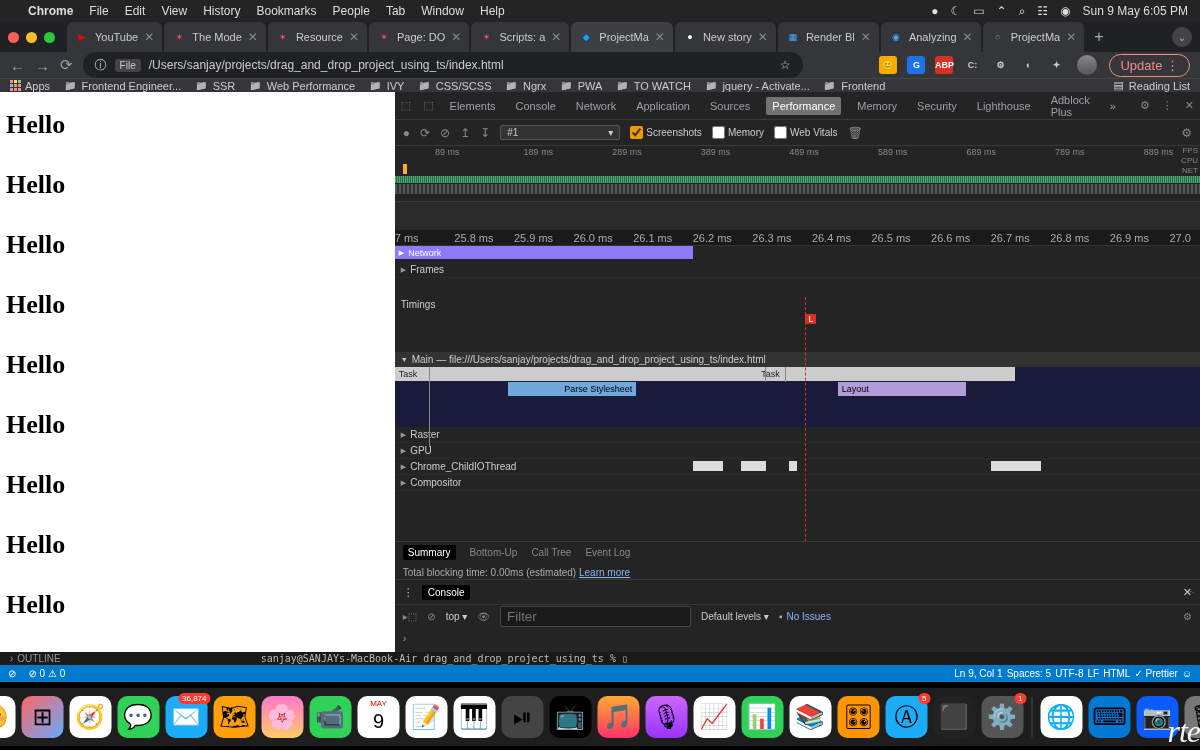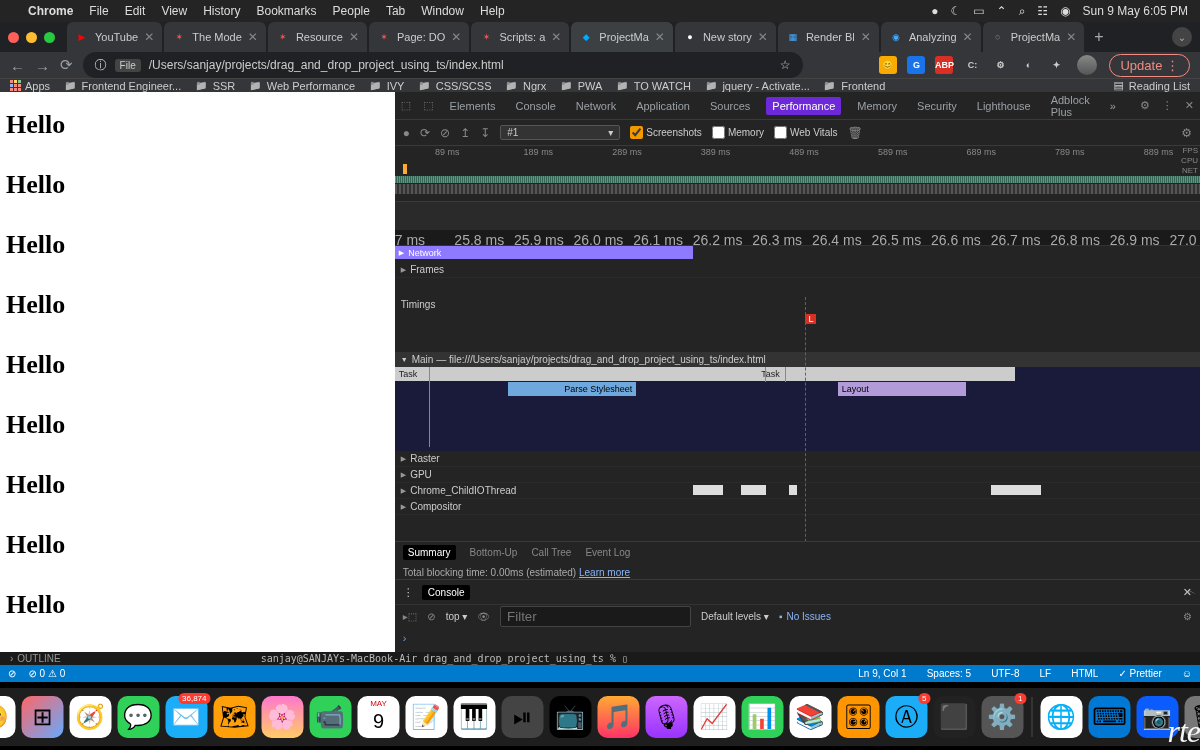--- a/index.html
+++ b/index.html
@@ -48,54 +48,54 @@
 
 
 .content { flex: 1; display: flex; background: #fff; }
 .page { width: 409px; background: #fff; padding: 8px 6px; overflow: hidden; }
 .page h2 { font-family: Georgia, serif; font-size: 26px; font-weight: bold; margin: 10px 0 30px 0; color: #000;}
 
 
 .devtools { flex: 1; background: #242424; color: #ccc; display: flex; flex-direction: column; font-size: 11px; position: relative;}
 .dt-tabs { height: 28px; display: flex; align-items: center; padding: 0 6px; gap: 12px; border-bottom: 1px solid #3a3a3a; }
 .dt-tab { color: #9aa0a6; padding: 6px 4px; cursor: pointer; font-size: 11px;}
-.dt-tab.active { color: #fff; background: #6d28d9; border-radius: 2px; padding: 3px 6px;}
+.dt-tab.active { color: #fff; background: #737373; border-radius: 2px; padding: 3px 6px;}
 .dt-icon { color: #888; cursor: pointer; }
 .dt-close { margin-left: auto; }
 
 .perf-toolbar { height: 26px; display: flex; align-items: center; padding: 0 8px; gap: 10px; border-bottom: 1px solid #3a3a3a; }
 .perf-btn { color: #888; font-size: 12px; }
 .perf-select { background: #333; border: 1px solid #555; color: #ccc; padding: 1px 6px; border-radius: 2px; font-size: 10px; flex:1; max-width:120px; text-align:left;}
 .perf-check { display: flex; align-items: center; gap: 3px; font-size: 10px;}
 .perf-check input { accent-color: #f29900;}
 .perf-gear { margin-left: auto;}
 
 .overview { height: 56px; border-bottom: 1px solid #3a3a3a; position: relative; background: #242424;}
 .ov-ruler { height: 14px; display: flex; color: #888; font-size: 9px; position:relative;}
 .ov-tick { position: absolute; top: 1px;}
 .ov-bars { height:34px; position:relative; margin-top:2px;}
 .ov-bar { position:absolute; height:7px; background: repeating-linear-gradient(90deg,#4a6,#4a6 1px,#365 1px,#365 2px); width:100%; top:14px;}
 .ov-bar2 { top:22px; background: repeating-linear-gradient(90deg,#555,#555 2px,#333 2px,#333 4px); height:10px;}
 .ov-labels { position:absolute; right:2px; top:0; font-size:8px; color:#888; line-height:10px; text-align:right;}
 
 .timeline-ruler { height: 16px; display: flex; position: relative; background: #1a1a1a; border-bottom:1px solid #333;}
-.tl-tick { position: absolute; font-size: 14px; color: #aaa; top: 2px;}
+.tl-tick { position: absolute; font-size: 11px; color: #aaa; top: 2px;}
 
 .flame { flex: 1; overflow: hidden; background: #242424; position:relative;}
 .track-header { height: 16px; display: flex; align-items: center; padding: 0 6px; gap: 4px; font-size: 10px; color: #ccc; border-bottom:1px solid #2a2a2a;}
 .track-header.collapsed::before { content: "▶"; font-size: 7px; color:#999;}
 .network-track { height: 16px; position: relative;}
 .net-bar { position: absolute; height: 13px; background: #8d7aff; font-size: 9px; color: #fff; padding: 0 4px; display:flex; align-items:center; top:0;}
 .frames-track,.timings-track { height: 18px; position:relative;}
 .badge-l { position:absolute; background:#d93025; color:#fff; font-size:9px; padding:0 3px; top:2px;}
 
 .main-track { position: relative; background:#1a1a3a;}
 .main-header { background: #333; padding: 2px 6px; font-size: 10px; display:flex; gap:4px; align-items:center;}
 .main-header::before{content:"▼"; font-size:7px;}
-.main-rows { height: 84px; position: relative;}
+.main-rows { height: 60px; position: relative;}
 .task-bar { position: absolute; height: 14px; background: #ccc; color: #222; font-size: 9px; padding: 0 4px; display:flex; align-items:center; overflow:hidden;}
 .parse-bar { background: #6fa8dc; color:#000;justify-content:flex-end;}
 .layout-bar { background: #b19cd9; color:#000;}
 .thread-bar { position:absolute; height:10px; background:#ddd; top:2px;}
 
 .summary-tabs { height: 22px; display: flex; align-items: center; gap: 14px; padding: 0 8px; border-top: 1px solid #3a3a3a; font-size: 10px;}
 .summary-tab { color: #888; }
 .summary-tab.active { color: #fff; background:#000; padding:2px 5px; border-radius:2px;}
 .summary-content { padding: 4px 8px; font-size: 10px; color: #aaa; height:16px;}
 .summary-content a { color: #8ab4f8; text-decoration: underline; }
@@ -109,21 +109,21 @@
 .no-issues { color: #8ab4f8; display:flex; gap:4px; align-items:center;}
 .console-body { height: 30px; padding: 4px 8px; color: #5f9eff; font-size: 11px;}
 .chev-up { position:absolute; right:4px; bottom:60px; color:#888; font-size:10px;}
 
 
 .vscode-area { position: absolute; top: 652px; left: 0; right: 0; height: 30px; background: #1a1a1a; display: flex; flex-direction: column;}
 .vscode-top { height: 14px; display: flex; align-items: center; color: #999; font-size: 10px; padding: 0 10px; gap: 20px;}
 .vs-outline { display:flex; gap:4px; align-items:center;}
 .vs-terminal { font-family: monospace; color: #bbb; margin-left:180px;}
 .vscode-status { height: 18px; background: #007acc; display: flex; align-items: center; padding: 0 8px; color: #fff; font-size: 10px; gap: 12px;}
-.vs-right { margin-left: auto; display: flex; gap: 20px;}
+.vs-right { margin-left: auto; display: flex; gap: 4px;}
 
 
 .dock { position: absolute; bottom: 4px; left: 50%; transform: translateX(-50%); height: 58px; background: rgba(60,60,60,0.5); border-radius: 14px; display: flex; align-items: center; padding: 0 10px; gap: 6px; backdrop-filter: blur(10px);}
 .dock-icon { width: 42px; height: 42px; border-radius: 10px; display: flex; align-items: center; justify-content: center; font-size: 24px; position: relative;}
 .dock-badge { position: absolute; top: -3px; right: -3px; background: #ff3b30; color: #fff; font-size: 8px; padding: 1px 4px; border-radius: 8px;}
 .dock-sep { width: 1px; height: 40px; background: rgba(255,255,255,0.2); margin: 0 2px;}
 .watermark { position: absolute; bottom: 0; right: 0; font-size: 32px; font-family: Georgia,serif; color: #fff; font-style: italic; opacity: 0.95; letter-spacing:-1px;}
 </style>
 </head>
 <body>

